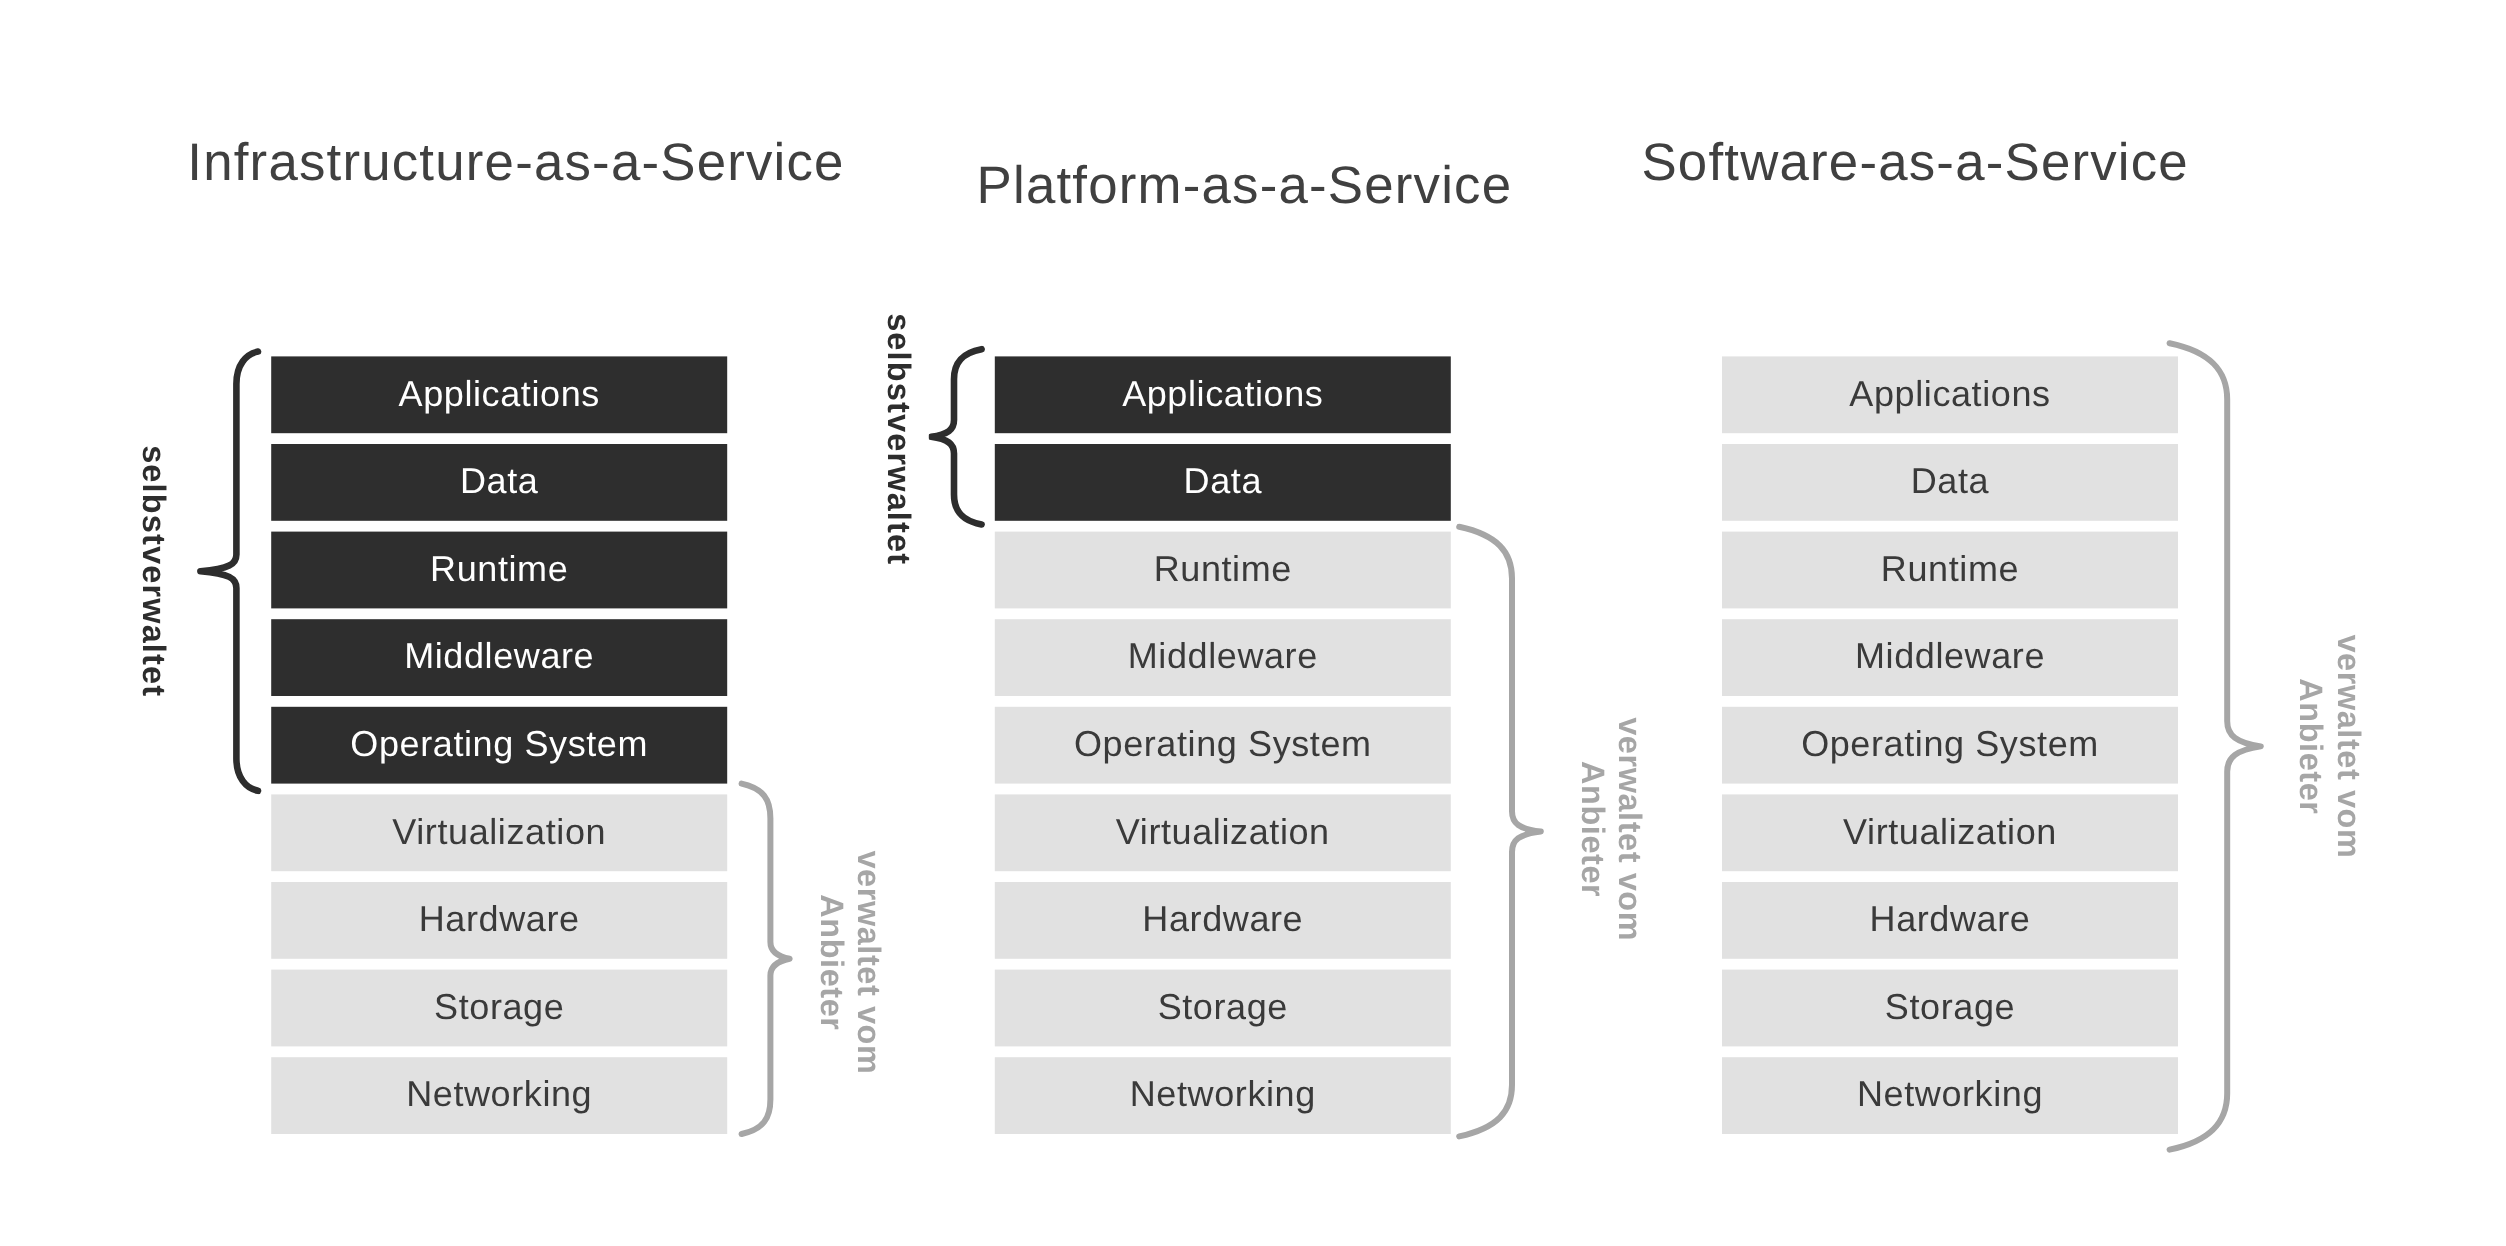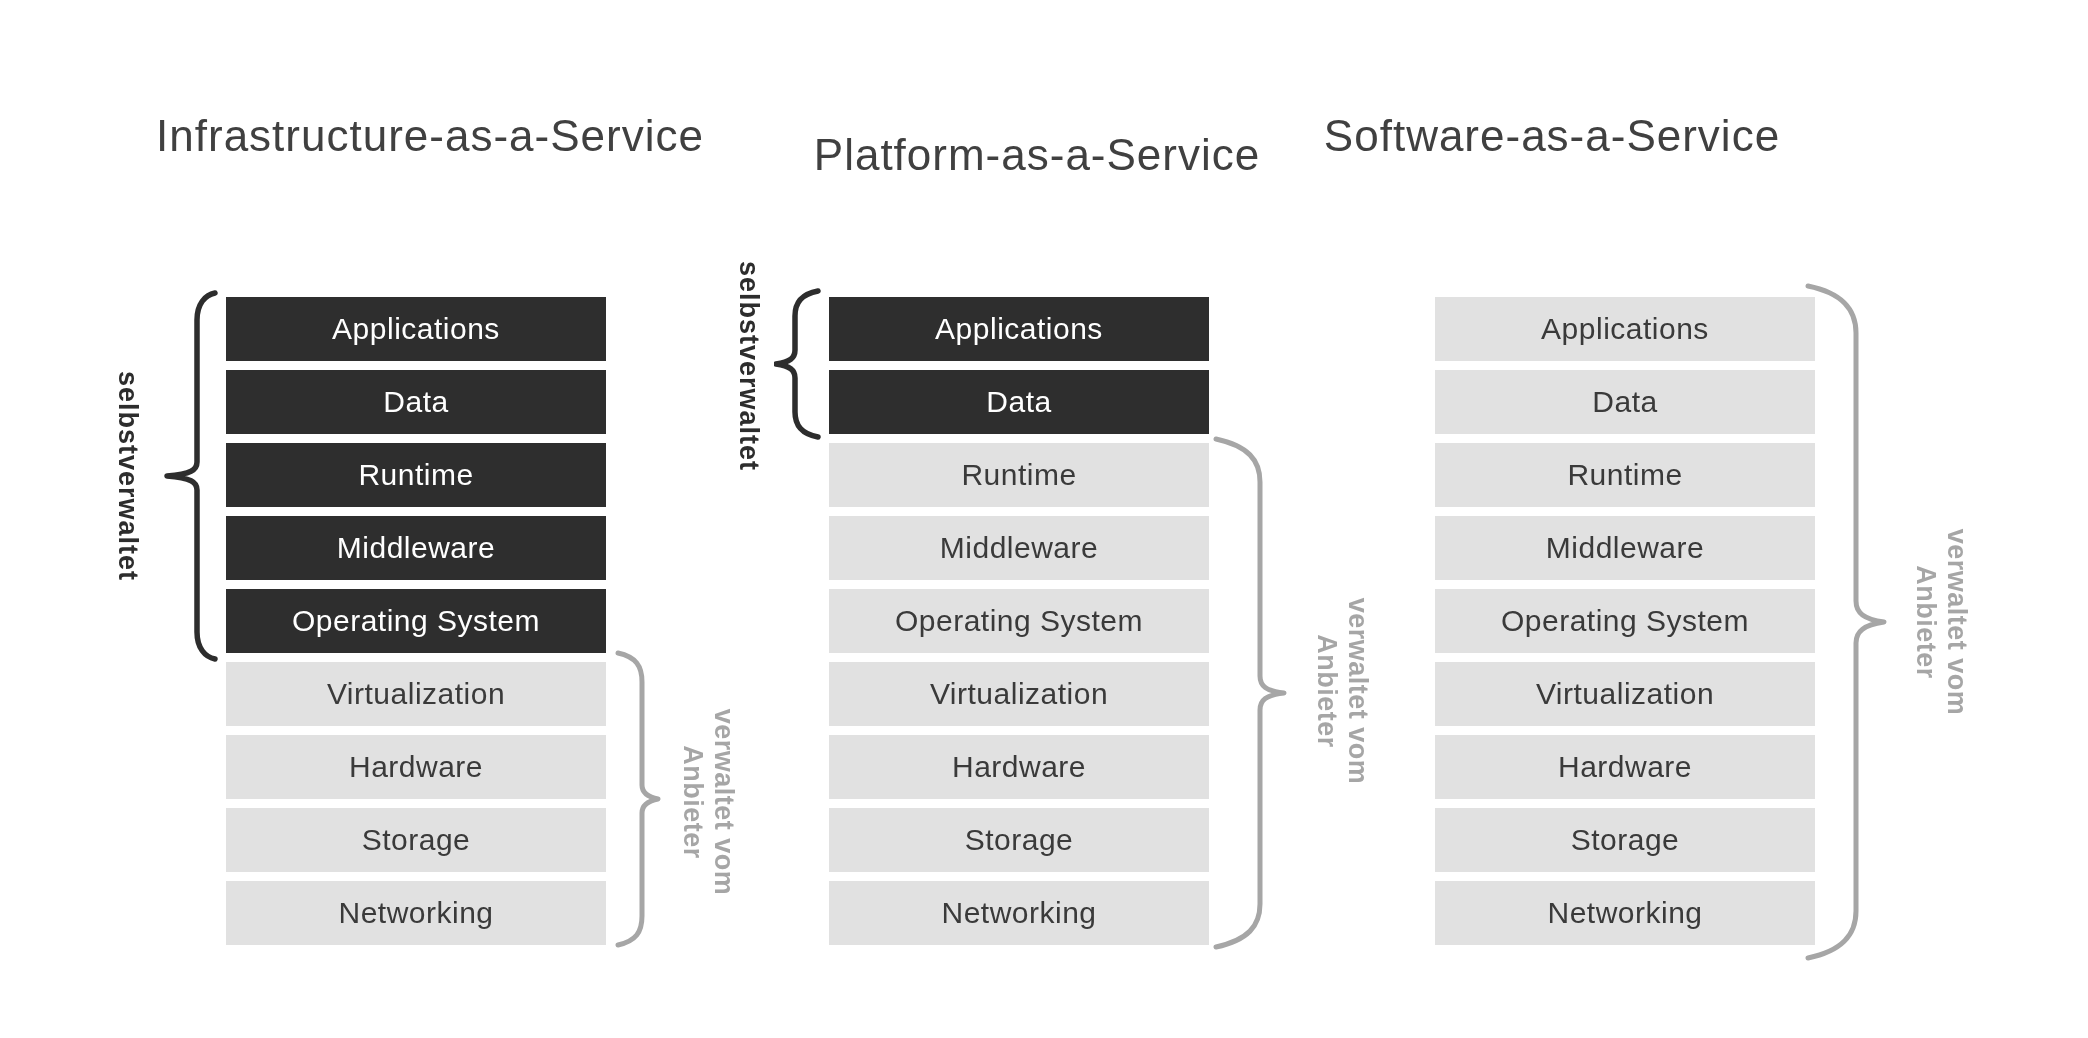--- a/index.html
+++ b/index.html
@@ -11,21 +11,21 @@
     overflow:hidden;
   }
   .col-title{
     position:absolute;top:108px;width:640px;height:56px;
     font-size:44px;font-weight:300;letter-spacing:1px;
     color:#404040;text-align:center;line-height:56px;
     white-space:nowrap;
   }
   #title-iaas{left:110px;}
   #title-paas{left:717px;margin-top:19px;}
-  #title-saas{left:1232px;}
+  #title-saas{left:1276px;}
 
   .stack{
     position:absolute;top:297px;
     display:flex;flex-direction:column;gap:9px;
   }
   #stack-iaas{left:226px;width:380px;}
   #stack-paas{left:829px;width:380px;}
   #stack-saas{left:1435px;width:380px;}
 
   .layer{

